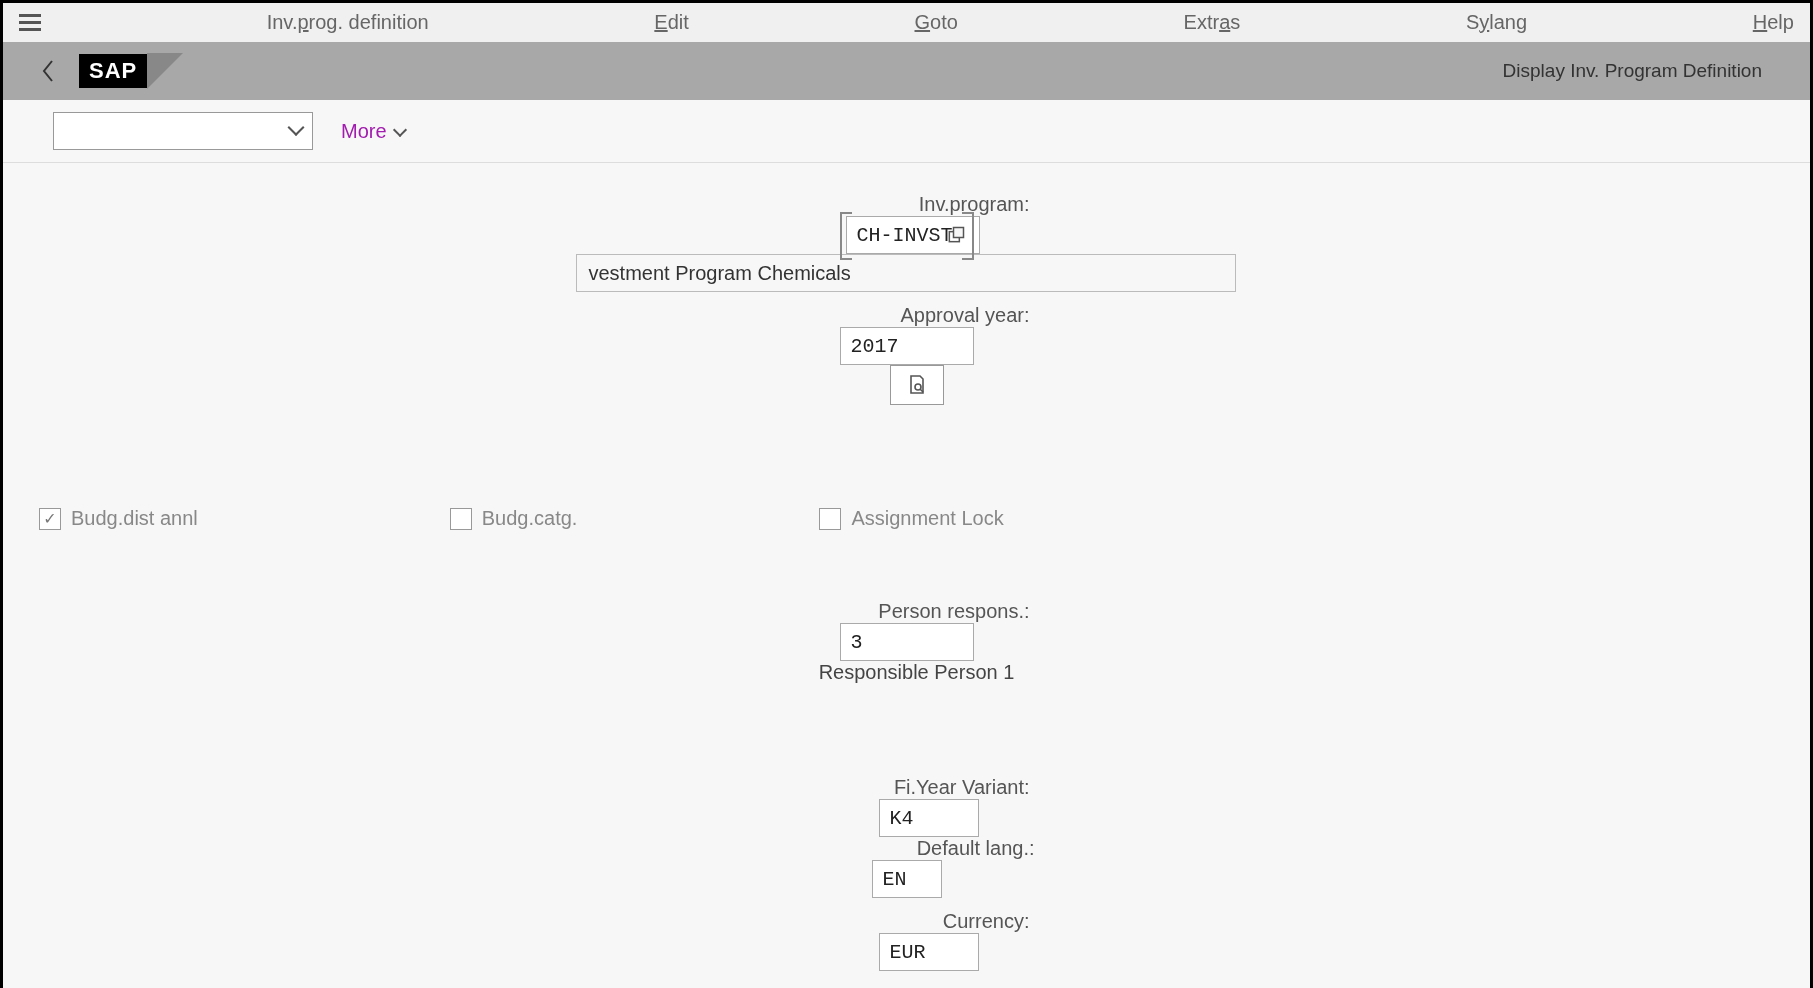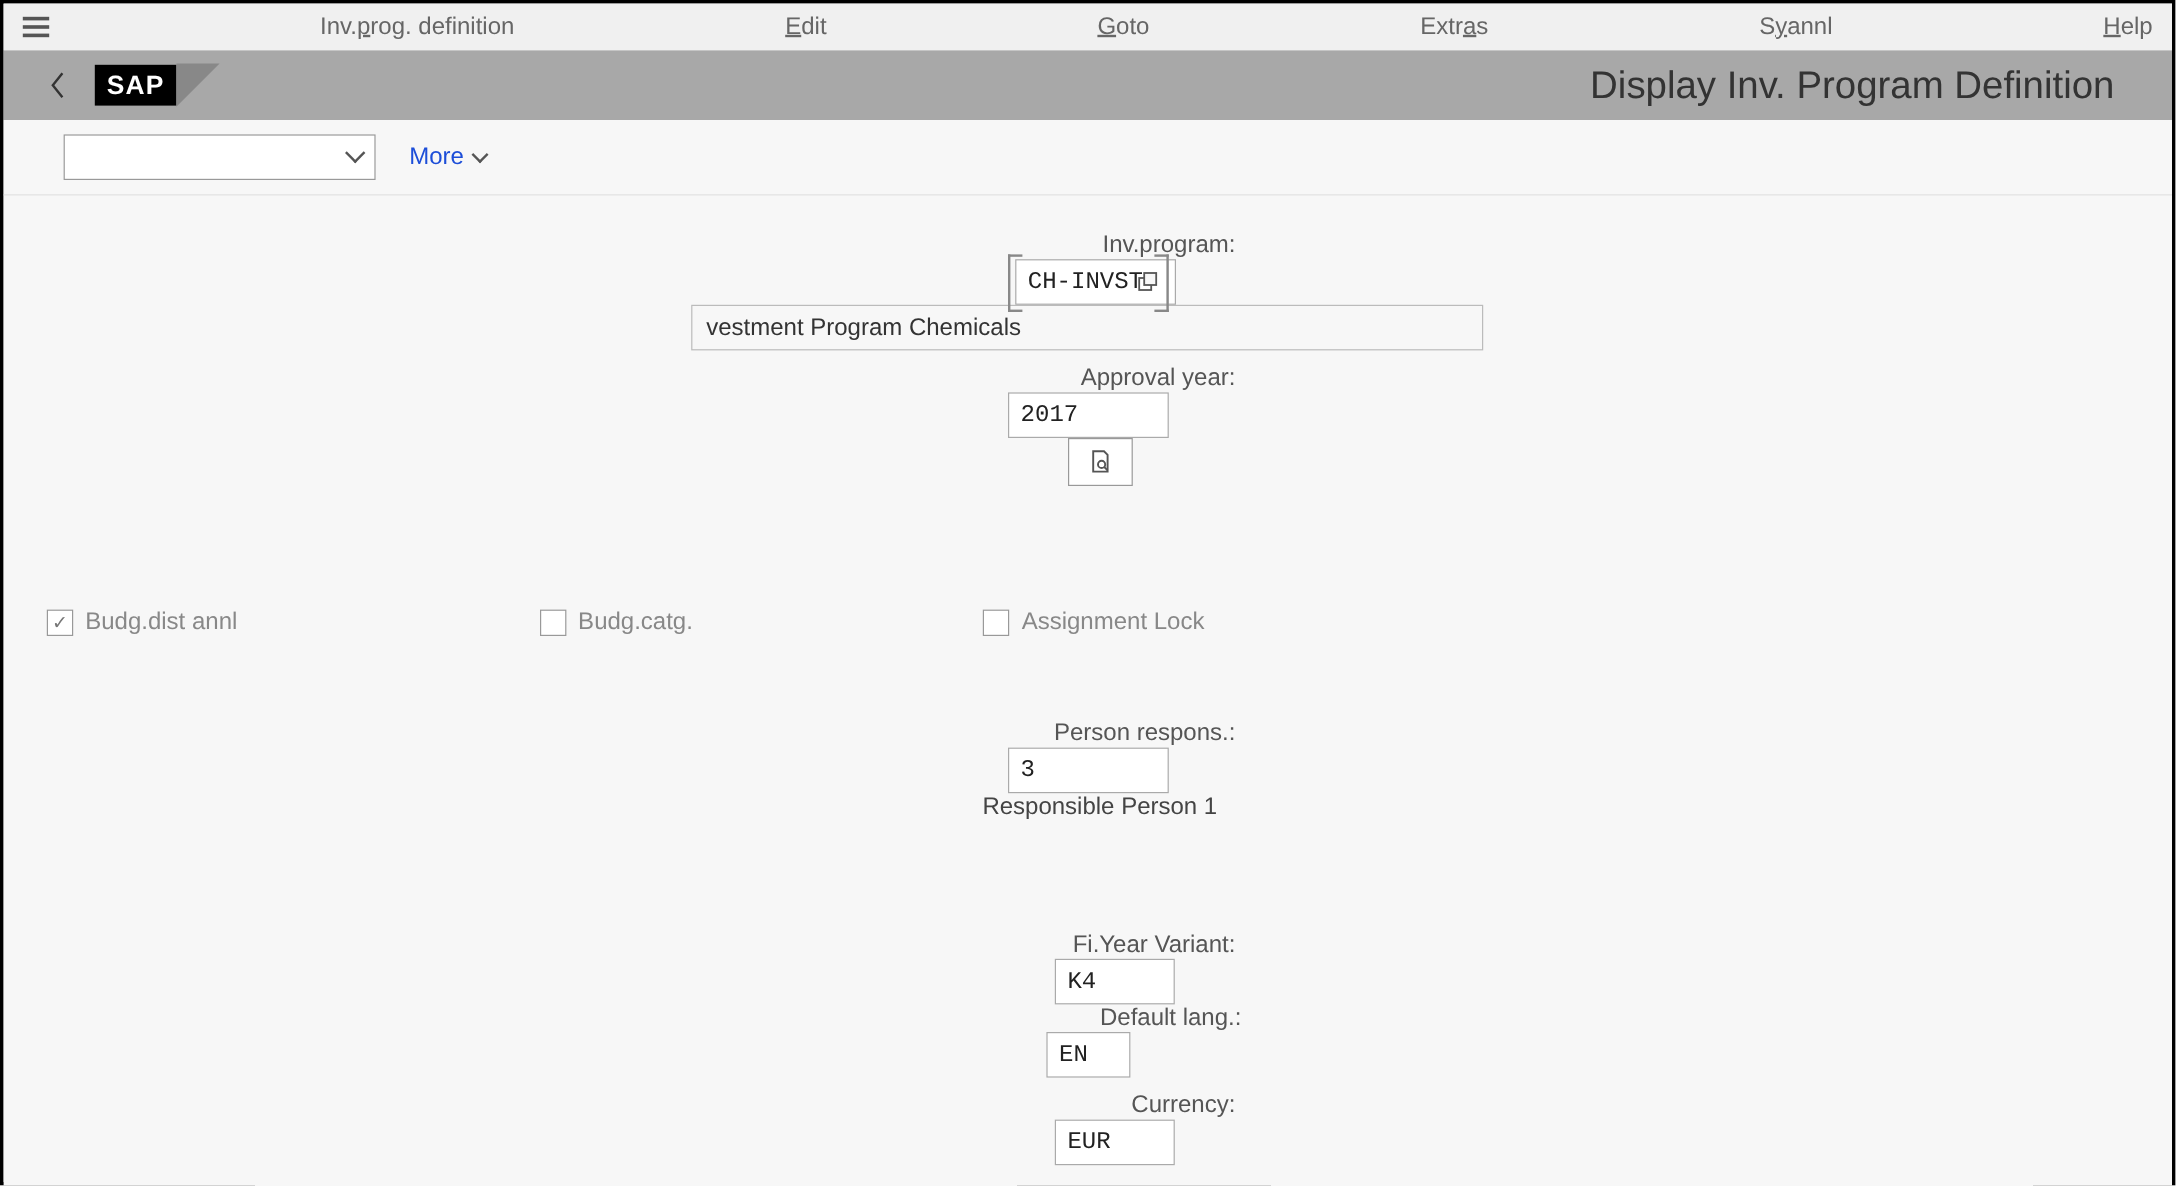--- a/index.html
+++ b/index.html
@@ -82,21 +82,21 @@
     }
     .sap-logo-tri {
       width: 0;
       height: 0;
       border-top: 36px solid #888;
       border-right: 36px solid transparent;
     }
     .title-text {
       margin-left: auto;
       color: #333;
-      font-size: 32px;
+      font-size: 19px;
       padding-right: 20px;
     }
     .toolbar {
       display: flex;
       align-items: center;
       padding: 12px 50px;
       gap: 28px;
       border-bottom: 1px solid #ddd;
       background: #f7f7f7;
     }
@@ -122,21 +122,21 @@
       height: 12px;
       border-right: 2px solid #555;
       border-bottom: 2px solid #555;
       transform: rotate(45deg);
       margin-bottom: 3px;
     }
     .more-btn {
       display: inline-flex;
       align-items: center;
       gap: 8px;
-      color: #1d4ed8;
+      color: #a21caf;
       font-size: 20px;
       cursor: pointer;
     }
     .form-area {
       padding: 30px 30px 30px 30px;
       flex: 1;
       background: #f7f7f7;
     }
     .form-row {
       display: flex;
@@ -285,21 +285,21 @@
     <div class="menu-item">
       <span class="ul">E</span><span>dit</span>
     </div>
     <div class="menu-item">
       <span class="ul">G</span><span>oto</span>
     </div>
     <div class="menu-item">
       <span>Extr</span><span class="ul">a</span><span>s</span>
     </div>
     <div class="menu-item">
-      <span>S</span><span class="ul">y</span><span>annl</span>
+      <span>S</span><span class="ul">y</span><span>lang</span>
     </div>
     <div class="menu-item">
       <span class="ul">H</span><span>elp</span>
     </div>
   </div>
 
   <div class="titlebar">
     <div class="back-button">
       <svg width="16" height="24" viewBox="0 0 16 24">
         <polyline points="12,2 4,12 12,22" fill="none" stroke="#333" stroke-width="2"></polyline>

